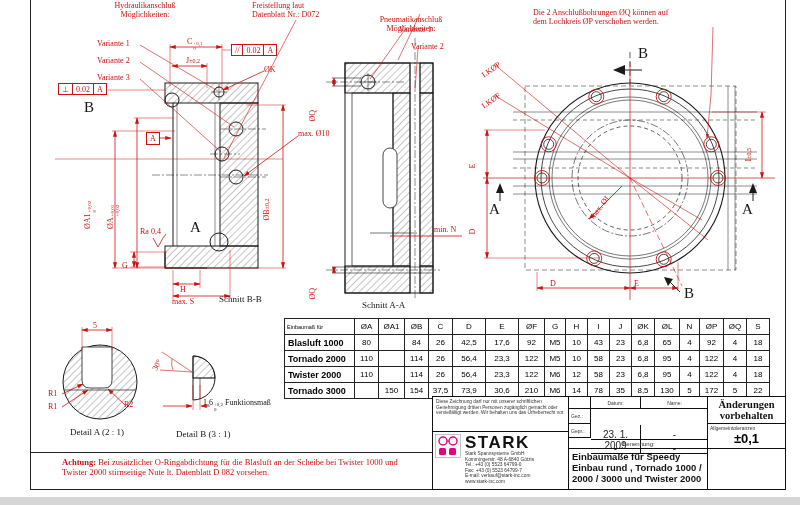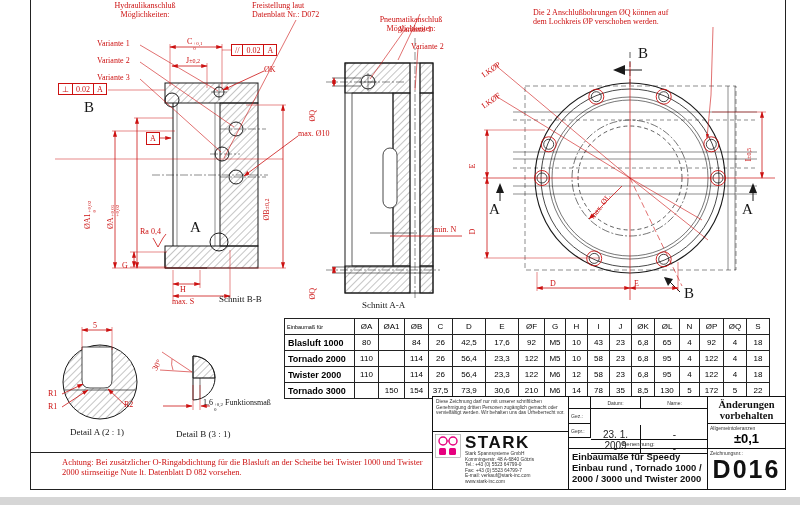--- a/index.html
+++ b/index.html
@@ -37,21 +37,21 @@
   .disc{font-size:4.8px;line-height:5.6px;padding:2px 3px;color:#333;}
   .starkname{font:bold 17px "Liberation Sans",sans-serif;letter-spacing:1.5px;color:#111;line-height:17px;}
   .starksub{font-size:4.8px;line-height:5.6px;color:#333;}
   .tbl-sm{font-size:5px;color:#333;}
   .tbl-val{font-size:10px;margin-top:16px;}
   .benennung-title{font:bold 9.5px "Liberation Sans",sans-serif;line-height:11px;padding:2px 0 0 3px;color:#111;}
   .aender{font:bold 10.5px "Liberation Serif",serif;line-height:11px;text-align:center;white-space:pre-line;padding-top:2px;color:#111;}
   .tolval{font:bold 13px "Liberation Sans",sans-serif;text-align:center;color:#000000;}
   .drawnr{font:bold 25px "Liberation Sans",sans-serif;letter-spacing:2px;text-align:center;color:#111;line-height:26px;}
   .logo{display:flex;align-items:flex-start;padding:2px 0 0 2px;}
-  .ach-b{font-weight:normal;margin-top:40px;}
+  .ach-b{font-weight:bold;margin-top:40px;}
 </style>
 </head>
 <body>
 
 <div class="frame"></div>
 <div class="bottombar"></div>
 
 <svg class="lw" viewBox="0 0 800 505">
   <defs>
     <pattern id="h45" patternUnits="userSpaceOnUse" width="5" height="5" patternTransform="rotate(45)">
@@ -497,18 +497,14 @@
       <div>2000 / 3000 und Twister 2000</div>
     </div>
   </div>
   <div class="cell" style="left:275px;top:0;width:77px;height:92px">
     <div class="cell bline aender" style="left:0;top:0;width:77px;height:27px">Änderungen
 vorbehalten</div>
     <div class="cell bline" style="left:0;top:27px;width:77px;height:25px">
       <div class="tbl-sm" style="padding:1px 0 0 2px">Allgemeintoleranzen</div>
       <div class="tolval">±0,1</div>
     </div>
-    <div class="cell" style="left:0;top:52px;width:77px;height:40px">
-      <div class="tbl-sm" style="padding:1px 0 0 2px">Zeichnungsnr.:</div>
-      <div class="drawnr">D016</div>
-    </div>
   </div>
 </div>
 
 </body></html>

